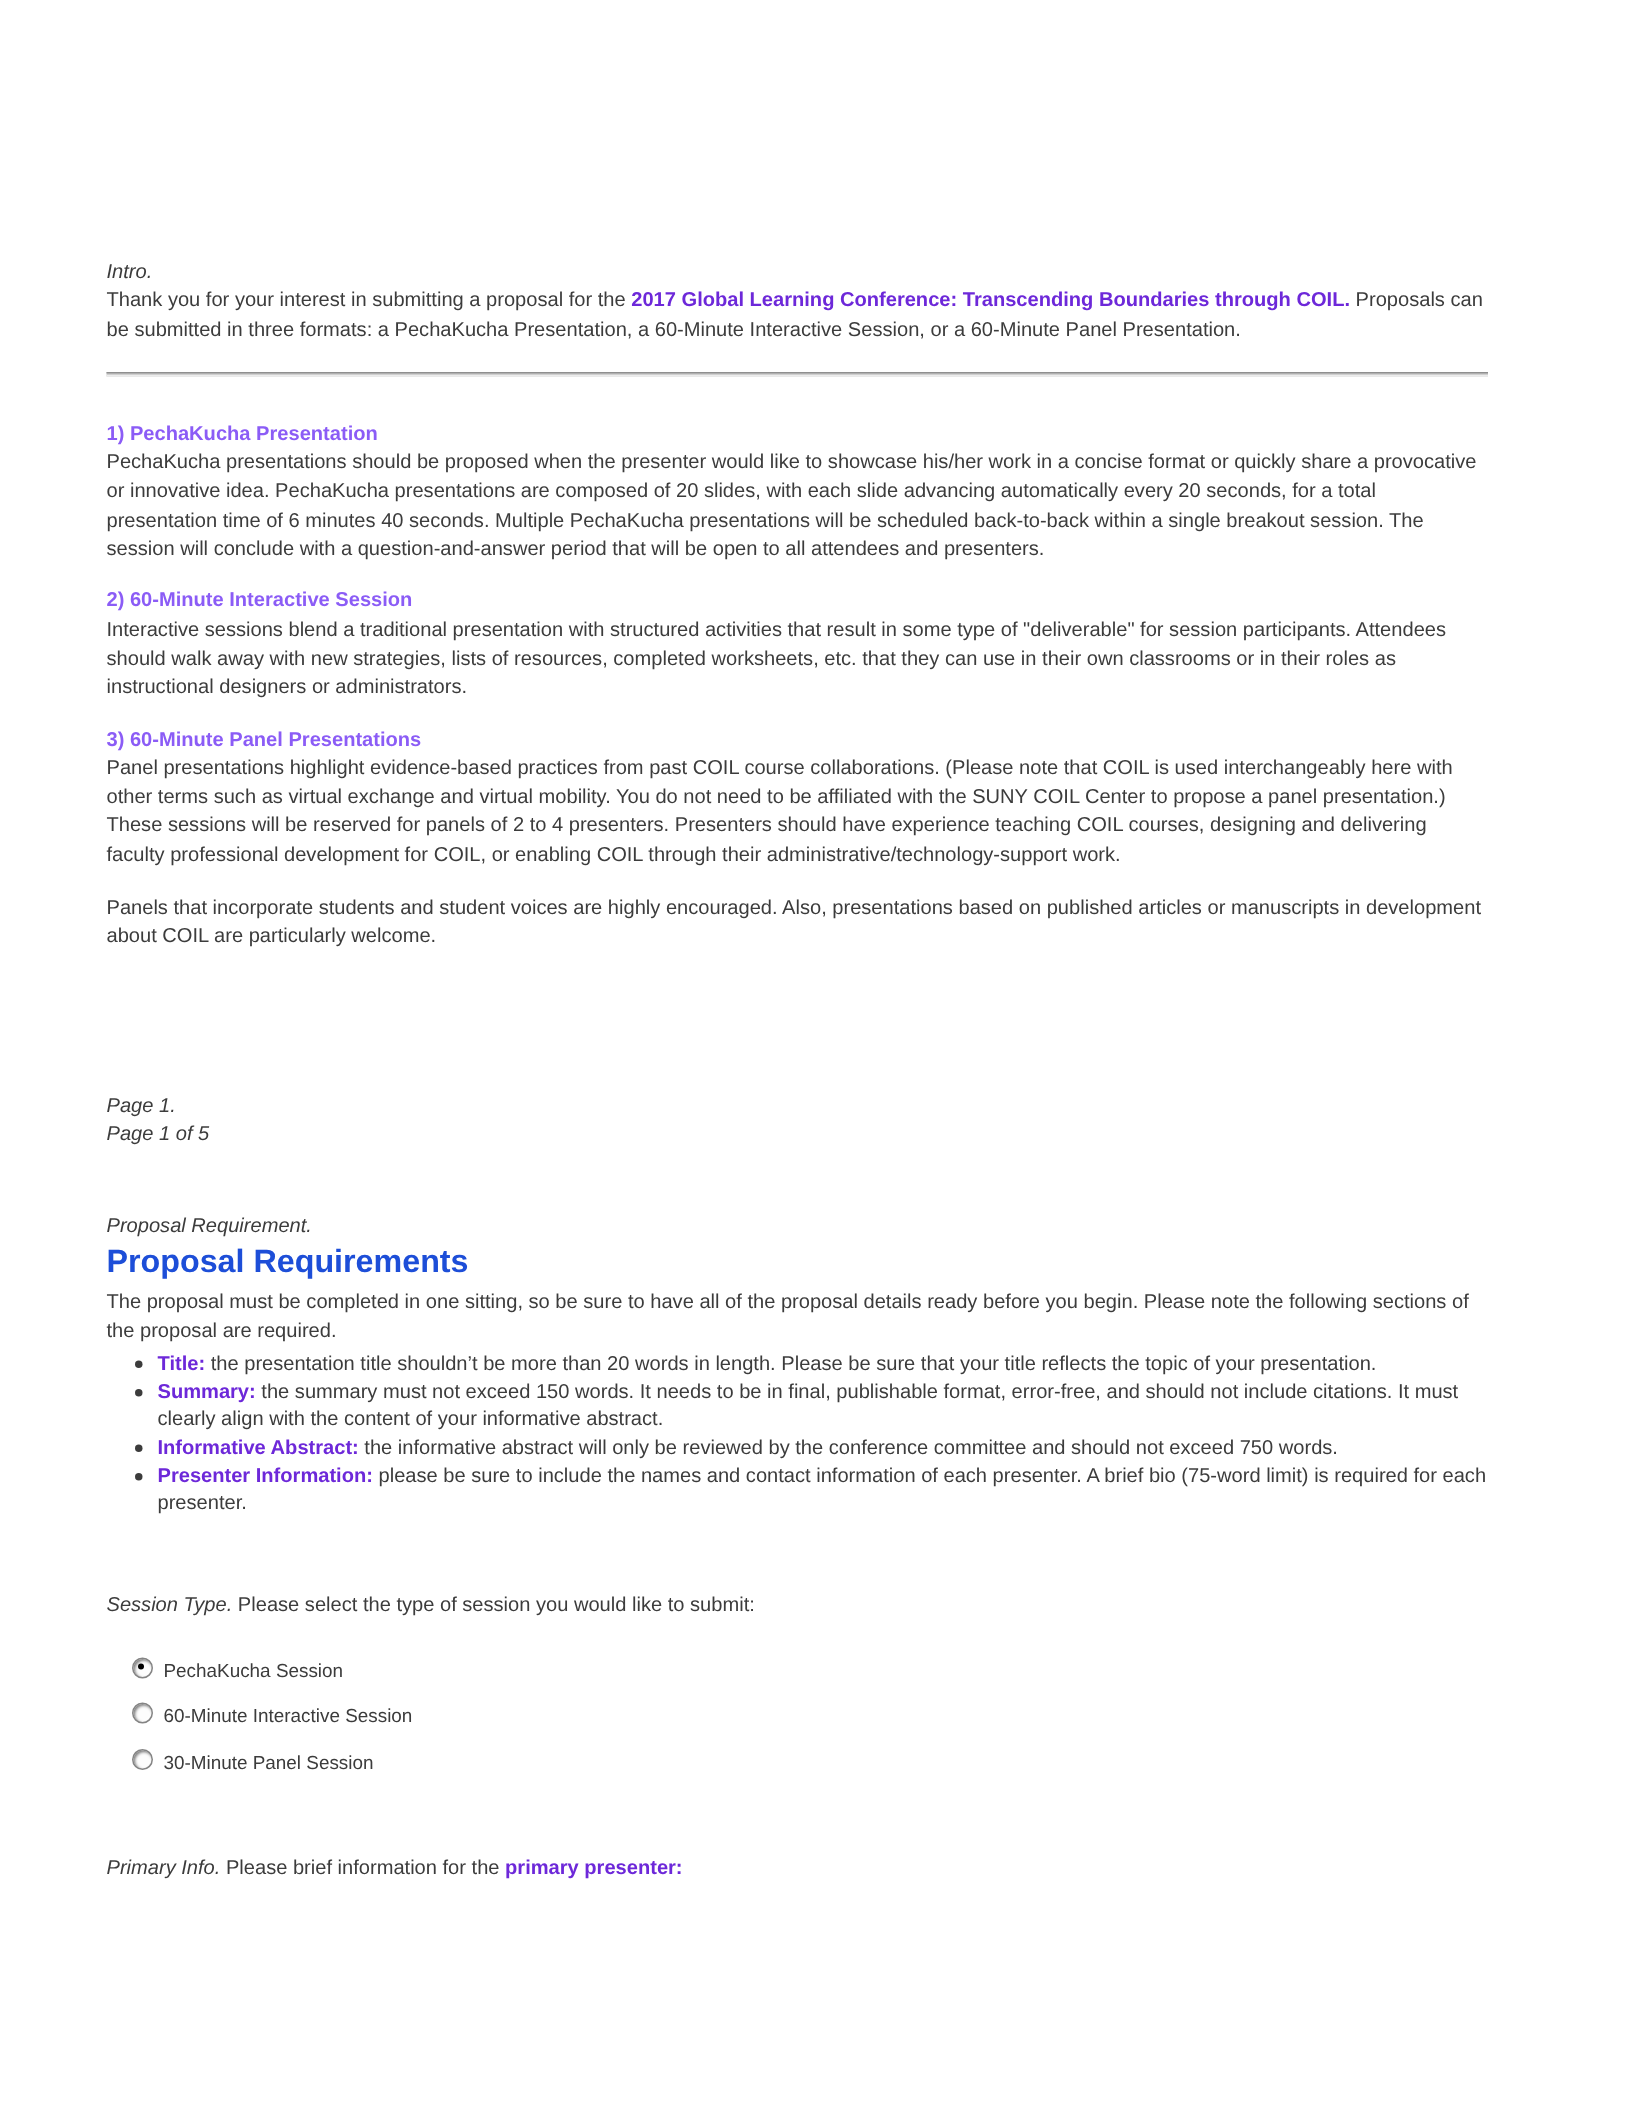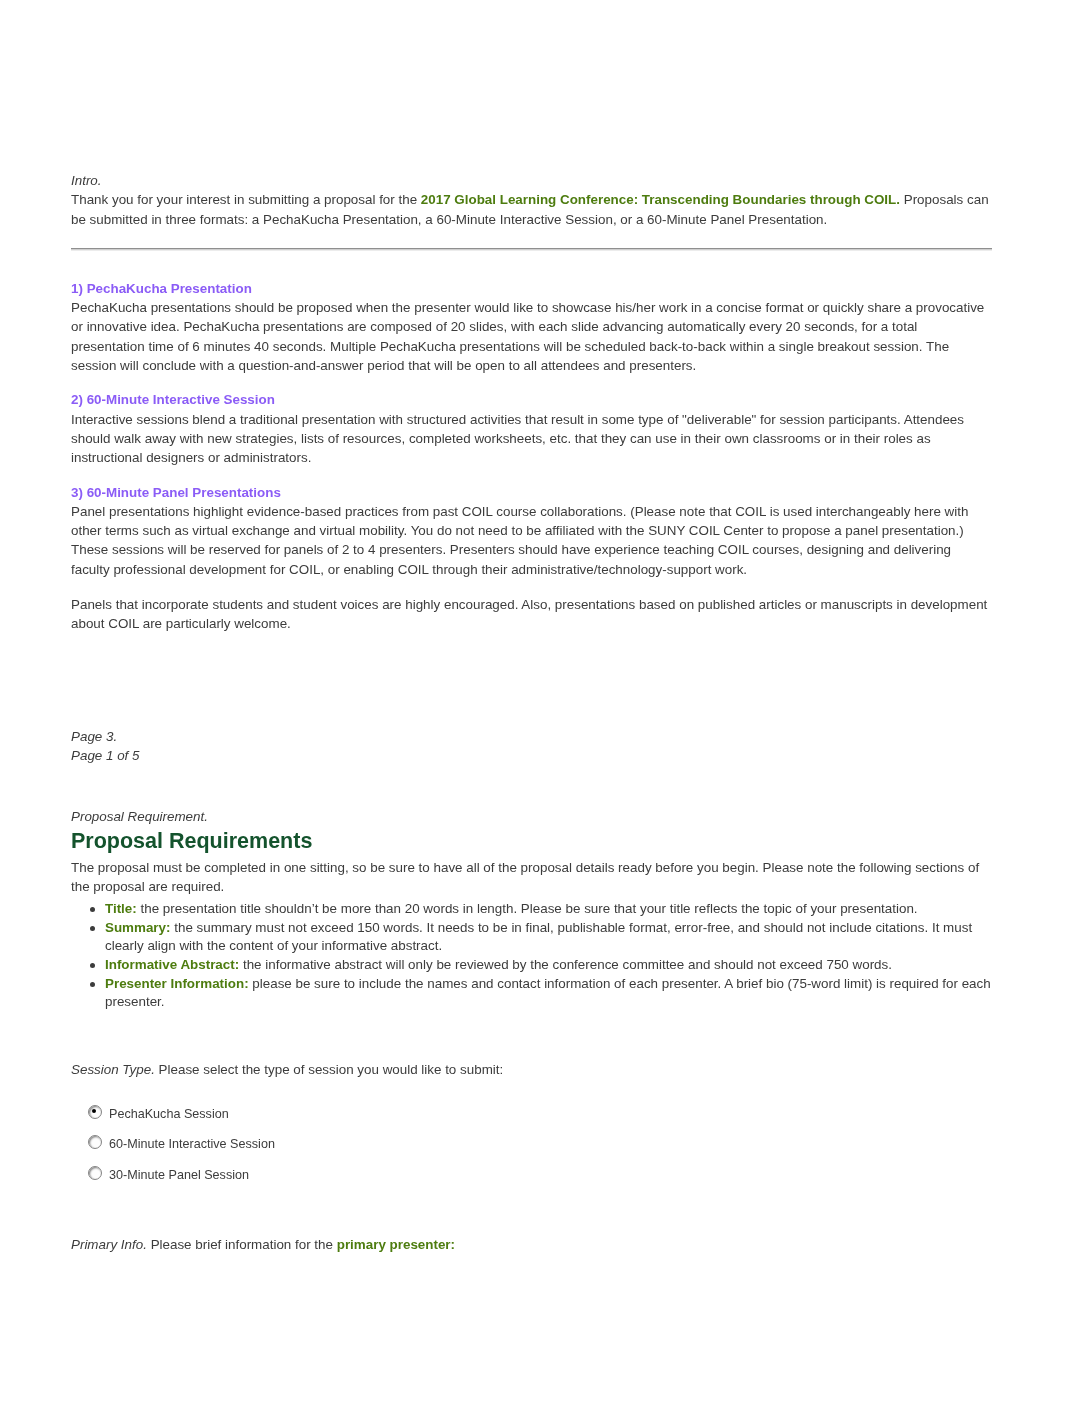--- a/index.html
+++ b/index.html
@@ -10,41 +10,41 @@
     box-sizing:border-box;
     padding:171px 67px 40px 71px;
     font-family:"Liberation Sans","DejaVu Sans",sans-serif;
     font-size:13.4px;
     line-height:19.3px;
     color:#3c3c3c;
     overflow:hidden;
   }
   p{margin:0;}
   .it{font-style:italic;}
-  b{font-weight:bold;color:#4d7c0f;}
+  b{font-weight:bold;color:#6d28d9;}
   .sec-h{font-weight:bold;color:#8b5cf6;}
   .divider{
     height:1px;
     margin-top:19px;
     border-top:1px solid #8f8f8f;
     border-bottom:1px solid #ececec;
     background:#cfcfcf;
   }
   .section-first{margin-top:28px;}
   .section{margin-top:15px;}
   .note{margin-top:16px;}
   .footer-left{margin-top:93px;}
   .footer-center{}
   .req-label{margin-top:42px;}
   h1{
     margin:1px 0 0 0;
     font-size:21.5px;
     line-height:27px;
     font-weight:bold;
-    color:#14532d;
+    color:#1d4ed8;
   }
   .req-intro{margin-top:3px;}
   .bullets{margin:4px 0 0 0;padding:0;list-style:none;}
   .bullets li{position:relative;padding-left:34px;line-height:18.6px;}
   .bullet{
     position:absolute;left:19px;top:7px;
     width:5px;height:5px;border-radius:50%;
     background:#3c3c3c;
   }
   .session-prompt{margin-top:48px;}
@@ -88,21 +88,21 @@
     <p>Interactive sessions blend a traditional presentation with structured activities that result in some type of "deliverable" for session participants. Attendees should walk away with new strategies, lists of resources, completed worksheets, etc. that they can use in their own classrooms or in their roles as instructional designers or administrators.</p>
   </div>
 
   <div class="section">
     <p class="sec-h">3) 60-Minute Panel Presentations</p>
     <p>Panel presentations highlight evidence-based practices from past COIL course collaborations.  (Please note that COIL is used interchangeably here with other terms such as virtual exchange and virtual mobility. You do not need to be affiliated with the SUNY COIL Center to propose a panel presentation.) These sessions will be reserved for panels of 2 to 4 presenters. Presenters should have experience teaching COIL courses, designing and delivering faculty professional development for COIL, or enabling COIL through their administrative/technology-support work.</p>
   </div>
 
   <p class="note">Panels that incorporate students and student voices are highly encouraged. Also, presentations based on published articles or manuscripts in development about COIL are particularly welcome.</p>
 
-  <p class="footer-left it">Page 3.</p>
+  <p class="footer-left it">Page 1.</p>
   <p class="footer-center it">Page 1 of 5</p>
 
   <p class="req-label it">Proposal Requirement.</p>
   <h1>Proposal Requirements</h1>
   <p class="req-intro">The proposal must be completed in one sitting, so be sure to have all of the proposal details ready before you begin. Please note the following sections of the proposal are required.</p>
 
   <ul class="bullets">
     <li>
       <span class="bullet"></span><b>Title:</b><span> the presentation title shouldn’t be more than 20 words in length. Please be sure that your title reflects the topic of your presentation.</span>
     </li>

